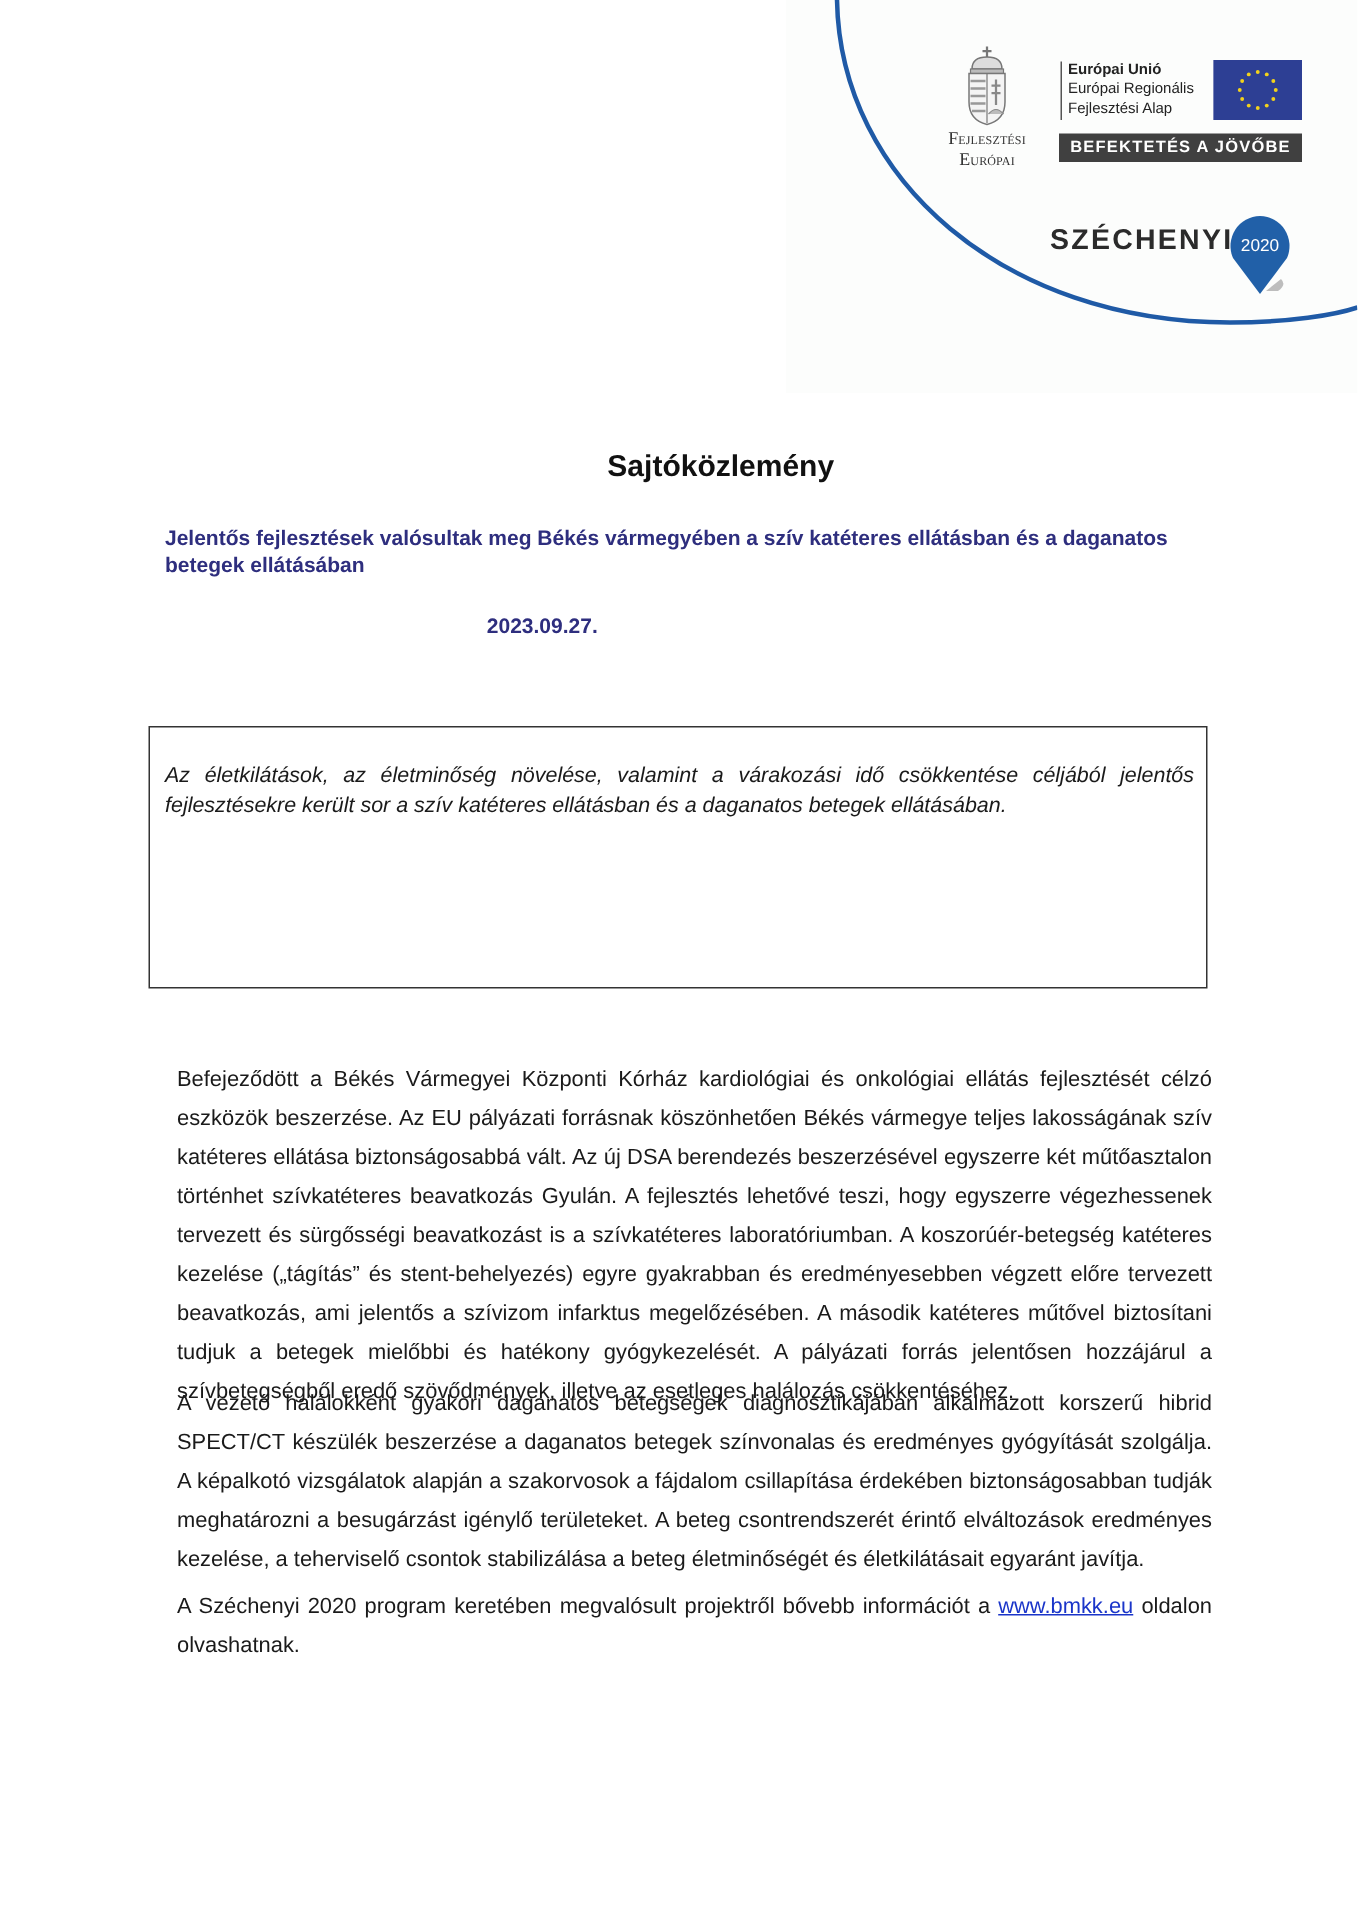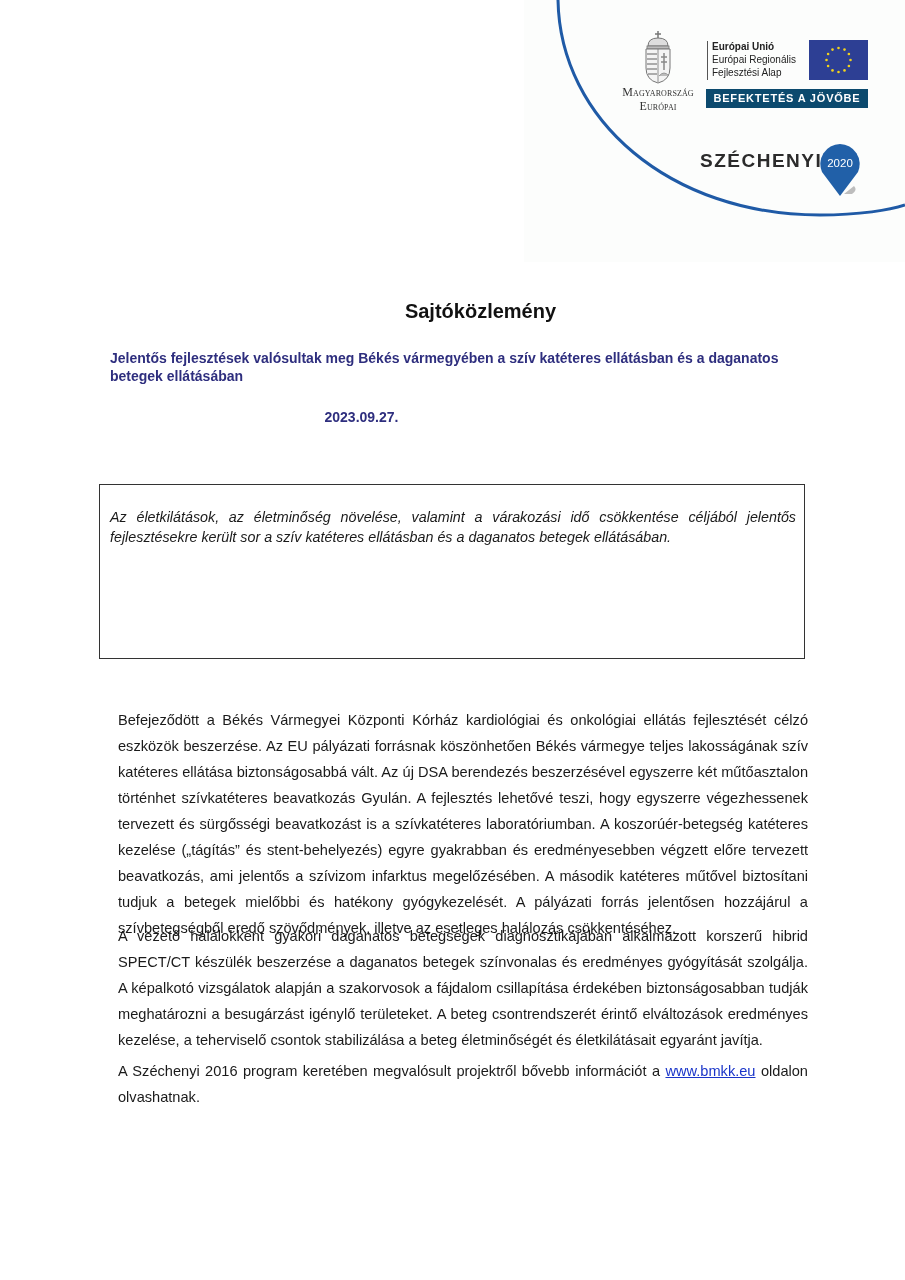--- a/index.html
+++ b/index.html
@@ -7,21 +7,21 @@
          font-family: "Liberation Sans", sans-serif; color: #111; }
   .header-bg { position: absolute; left: 524px; top: 0; width: 381px; height: 262px; background: #fcfdfc; }
   .arc { position: absolute; left: 520px; top: 0; width: 385px; height: 262px; }
   .gov-logo { position: absolute; left: 612px; top: 30px; width: 92px; text-align: center; }
   .gov-crest { display: block; margin: 0 auto; }
   .gov-name { font-family: "Liberation Serif", serif; font-size: 12px; line-height: 12px; color: #333; letter-spacing: 0.1px; margin-top: 2px; }
   .eu-divider { position: absolute; left: 707px; top: 41px; width: 1px; height: 39px; background: #555; }
   .eu-text { position: absolute; left: 712px; top: 40px; font-size: 10px; line-height: 13px; color: #222; }
   .eu-text .t1 { font-weight: bold; }
   .eu-flag { position: absolute; left: 809px; top: 40px; width: 59px; height: 40px; background: #2d3f94; }
-  .eu-banner { position: absolute; left: 706px; top: 89px; width: 162px; height: 19px; background: #0c4a6e;
+  .eu-banner { position: absolute; left: 706px; top: 89px; width: 162px; height: 19px; background: #404040;
                color: #fff; font-size: 11px; font-weight: bold; letter-spacing: 0.8px; line-height: 19px; text-align: center; }
   .szechenyi { position: absolute; left: 700px; top: 150px; font-size: 19px; font-weight: bold; letter-spacing: 1.5px; color: #2b2b2b; }
   .pin { position: absolute; left: 818px; top: 142px; width: 44px; height: 56px; }
 
   .title { position: absolute; left: 0; top: 300px; width: 905px; text-align: center; font-size: 20px; font-weight: bold; color: #111; padding-left: 28px; }
   .subtitle { position: absolute; left: 110px; top: 349px; width: 685px; text-align: left; font-size: 14px; font-weight: bold;
               color: #2e2e7e; line-height: 18px; }
   .date { position: absolute; left: 0; top: 409px; width: 723px; text-align: center; font-size: 14px; font-weight: bold; color: #2e2e7e; }
 
   .summary-box { position: absolute; left: 99px; top: 484px; width: 706px; height: 175px; border: 1.3px solid #333; box-sizing: border-box; }
@@ -55,21 +55,21 @@
         <line x1="4" y1="29" x2="14" y2="29"></line>
       <line x1="4" y1="34" x2="14" y2="34"></line>
         <line x1="4" y1="39" x2="14" y2="39"></line>
       <line x1="5" y1="44" x2="14" y2="44"></line>
     </g>
     <line x1="21" y1="23" x2="21" y2="40" stroke="#888" stroke-width="1.5"></line>
     <line x1="18" y1="27" x2="24" y2="27" stroke="#888" stroke-width="1.5"></line>
     <line x1="18" y1="32" x2="24" y2="32" stroke="#888" stroke-width="1.5"></line>
     <path d="M16 46 Q21 40 26 46" fill="#bbb" stroke="#888" stroke-width="0.8"></path>
   </svg>
-  <div class="gov-name" style="font-variant: small-caps;">Magyarország</div>
+  <div class="gov-name" style="font-variant: small-caps;">Fejlesztési</div>
   <div class="gov-name" style="font-variant: small-caps;">Európai</div>
 </div>
 
 <div class="eu-divider"></div>
 <div class="eu-text">
   <div class="t1">Európai Unió</div>
   <div>Európai Regionális</div>
   <div>Fejlesztési Alap</div>
 </div>
 <svg class="eu-flag" viewBox="0 0 59 40">
@@ -102,13 +102,13 @@
 <div class="subtitle">Jelentős fejlesztések valósultak meg Békés vármegyében a szív katéteres ellátásban és a daganatos betegek ellátásában</div>
 <div class="date">2023.09.27.</div>
 
 <div class="summary-box"></div>
 <div class="summary-text">
   <p>Az életkilátások, az életminőség növelése, valamint a várakozási idő csökkentése céljából jelentős fejlesztésekre került sor a szív katéteres ellátásban és a daganatos betegek ellátásában.</p>
 </div>
 
 <p class="body-text p1">Befejeződött a Békés Vármegyei Központi Kórház kardiológiai és onkológiai ellátás fejlesztését célzó eszközök beszerzése. Az EU pályázati forrásnak köszönhetően Békés vármegye teljes lakosságának szív katéteres ellátása biztonságosabbá vált. Az új DSA berendezés beszerzésével egyszerre két műtőasztalon történhet szívkatéteres beavatkozás Gyulán.  A fejlesztés lehetővé teszi, hogy egyszerre végezhessenek tervezett és sürgősségi beavatkozást is a szívkatéteres laboratóriumban.  A koszorúér-betegség katéteres kezelése („tágítás” és stent-behelyezés) egyre gyakrabban és eredményesebben végzett előre tervezett beavatkozás, ami jelentős a szívizom infarktus megelőzésében. A második katéteres műtővel biztosítani tudjuk a betegek mielőbbi és hatékony gyógykezelését. A pályázati forrás jelentősen hozzájárul a szívbetegségből eredő szövődmények, illetve az esetleges halálozás csökkentéséhez.</p>
 <p class="body-text p2">A vezető halálokként gyakori daganatos betegségek diagnosztikájában alkalmazott korszerű hibrid SPECT/CT készülék beszerzése a daganatos betegek színvonalas és eredményes gyógyítását szolgálja. A képalkotó vizsgálatok alapján a szakorvosok a fájdalom csillapítása érdekében biztonságosabban tudják meghatározni a besugárzást igénylő területeket.  A beteg csontrendszerét érintő elváltozások eredményes kezelése, a teherviselő csontok stabilizálása a beteg életminőségét és életkilátásait egyaránt javítja.</p>
-<p class="body-text p3"><span>A Széchenyi 2016 program keretében megvalósult projektről bővebb információt a </span><a class="link">www.bmkk.eu</a><span> oldalon olvashatnak.</span></p>
+<p class="body-text p3"><span>A Széchenyi 2020 program keretében megvalósult projektről bővebb információt a </span><a class="link">www.bmkk.eu</a><span> oldalon olvashatnak.</span></p>
 
 </body></html>

